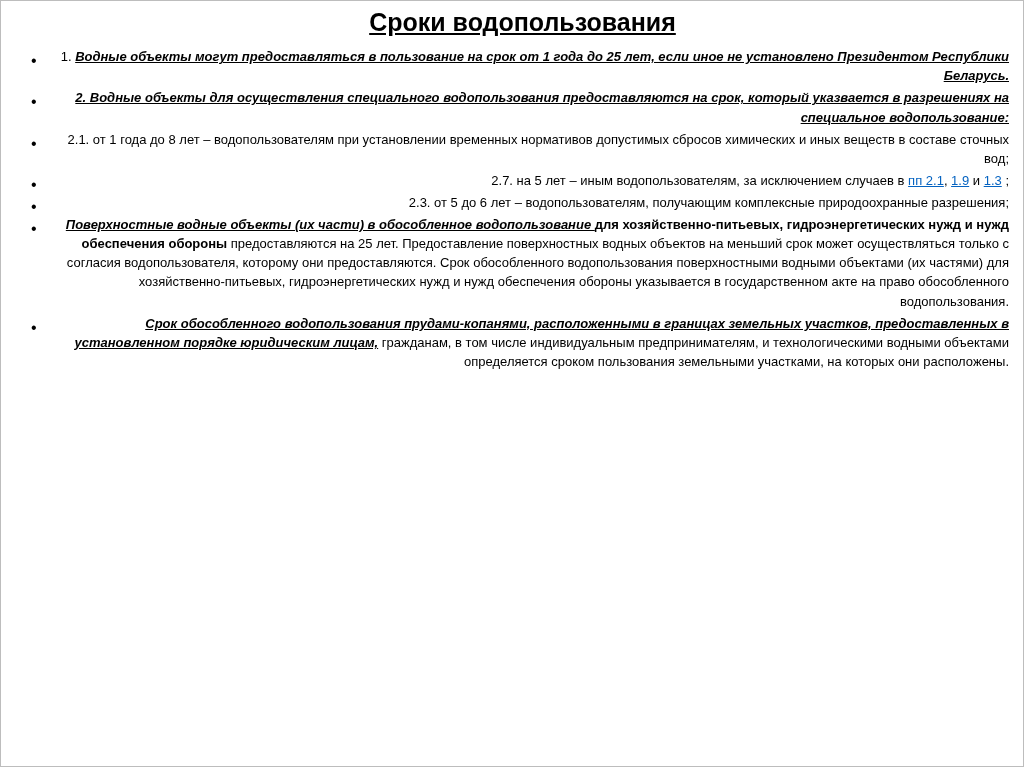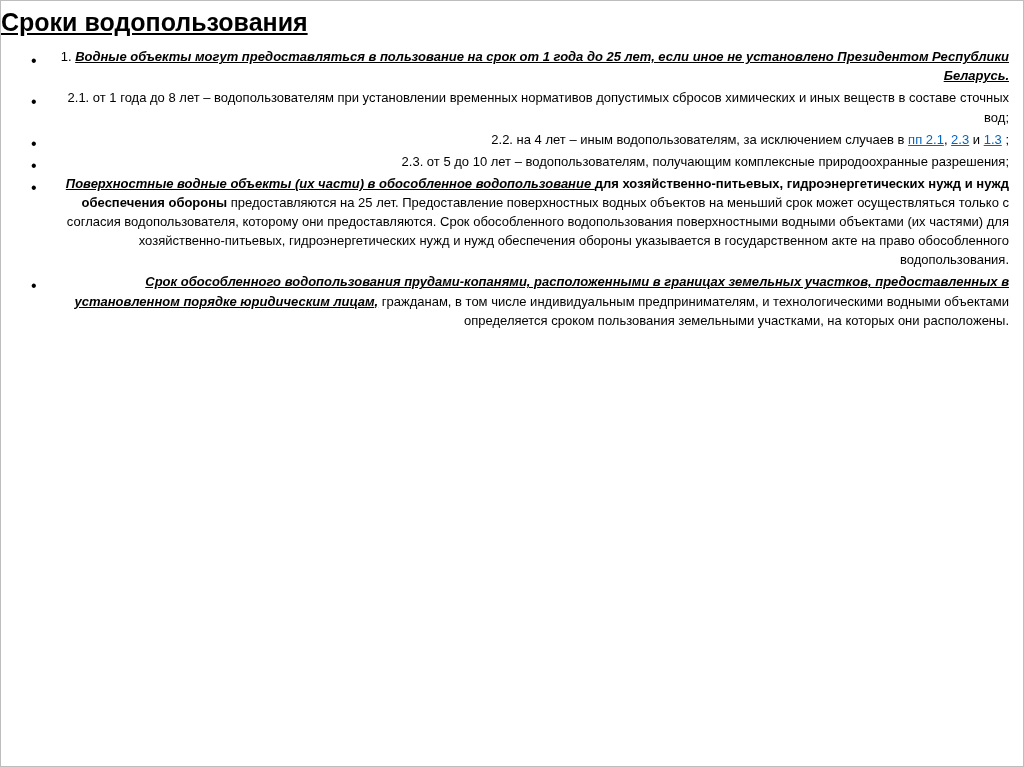--- a/index.html
+++ b/index.html
@@ -14,25 +14,27 @@
   }
   .slide {
     width: 1024px;
     height: 767px;
     border: 1px solid #bdbdbd;
     background: #ffffff;
     padding: 6px 0 0 0;
   }
   .title {
     margin: 0;
+    text-align: center;
     font-size: 25px;
     font-weight: 700;
     text-decoration: underline;
     line-height: 1.25;
     color: #000000;
+    padding-left: 21px;
   }
   ul.bullets {
     list-style: none;
     margin: 9px 14px 0 30px;
     padding: 0;
     font-size: 13px;
     line-height: 1.47;
     text-align: right;
   }
   ul.bullets li {
@@ -61,19 +63,20 @@
     margin-top: 44px;
   }
 </style>
 </head>
 <body>
 
 <div class="slide">
   <h1 class="title">Сроки водопользования</h1>
   <ul class="bullets">
       <li><span class="run r">1. </span><span class="run biu">Водные объекты могут предоставляться в пользование на срок от 1 года до 25 лет, если иное не установлено Президентом Республики Беларусь.</span></li>
+      <li><span class="run biu">2. Водные объекты для осуществления специального водопользования предоставляются на срок, который указвается в разрешениях на специальное водопользование:</span></li>
       <li><span class="run r">2.1. от 1 года до 8 лет – водопользователям при установлении временных нормативов допустимых сбросов химических и иных веществ в составе сточных вод;</span></li>
-      <li><span class="run r">2.2. на 4 лет – иным водопользователям, за исключением случаев в </span><a class="run link" href="#">пп 2.1</a><span class="run r">, </span><a class="run link" href="#">2.3</a><span class="run r"> и </span><a class="run link" href="#">1.3</a><span class="run r"> ;</span></li>
-      <li><span class="run r">2.3. от 5 до 10 лет – водопользователям, получающим комплексные природоохранные разрешения;</span></li>
+      <li><span class="run r">2.7. на 5 лет – иным водопользователям, за исключением случаев в </span><a class="run link" href="#">пп 2.1</a><span class="run r">, </span><a class="run link" href="#">1.9</a><span class="run r"> и </span><a class="run link" href="#">1.3</a><span class="run r"> ;</span></li>
+      <li><span class="run r">2.3. от 5 до 6 лет – водопользователям, получающим комплексные природоохранные разрешения;</span></li>
       <li><span class="run biu">Поверхностные водные объекты (их части) в обособленное водопользование </span><span class="run b">для хозяйственно-питьевых, гидроэнергетических нужд и нужд обеспечения обороны </span><span class="run r">предоставляются на 25 лет.  Предоставление поверхностных водных объектов на меньший срок может осуществляться только с согласия водопользователя, которому они предоставляются. Срок обособленного водопользования поверхностными водными объектами (их частями) для хозяйственно-питьевых, гидроэнергетических нужд и нужд обеспечения обороны указывается в государственном акте на право обособленного водопользования.</span></li>
       <li><span class="run biu">Срок обособленного водопользования прудами-копанями, расположенными в границах земельных участков, предоставленных в установленном порядке юридическим лицам,</span><span class="run r"> гражданам, в том числе индивидуальным предпринимателям, и технологическими водными объектами определяется сроком пользования земельными участками, на которых они расположены.</span></li>
     </ul>
 </div>
 
 </body></html>

